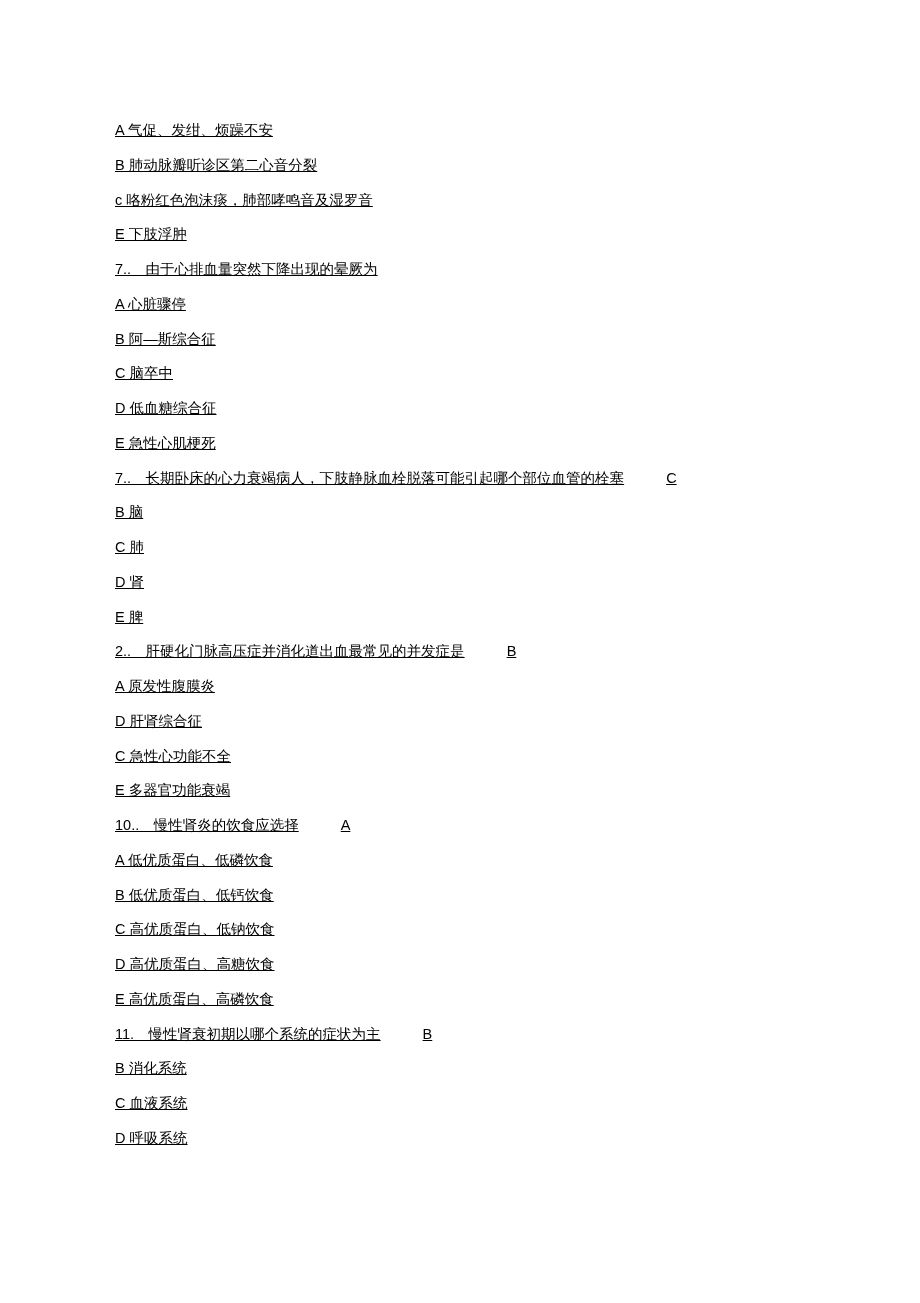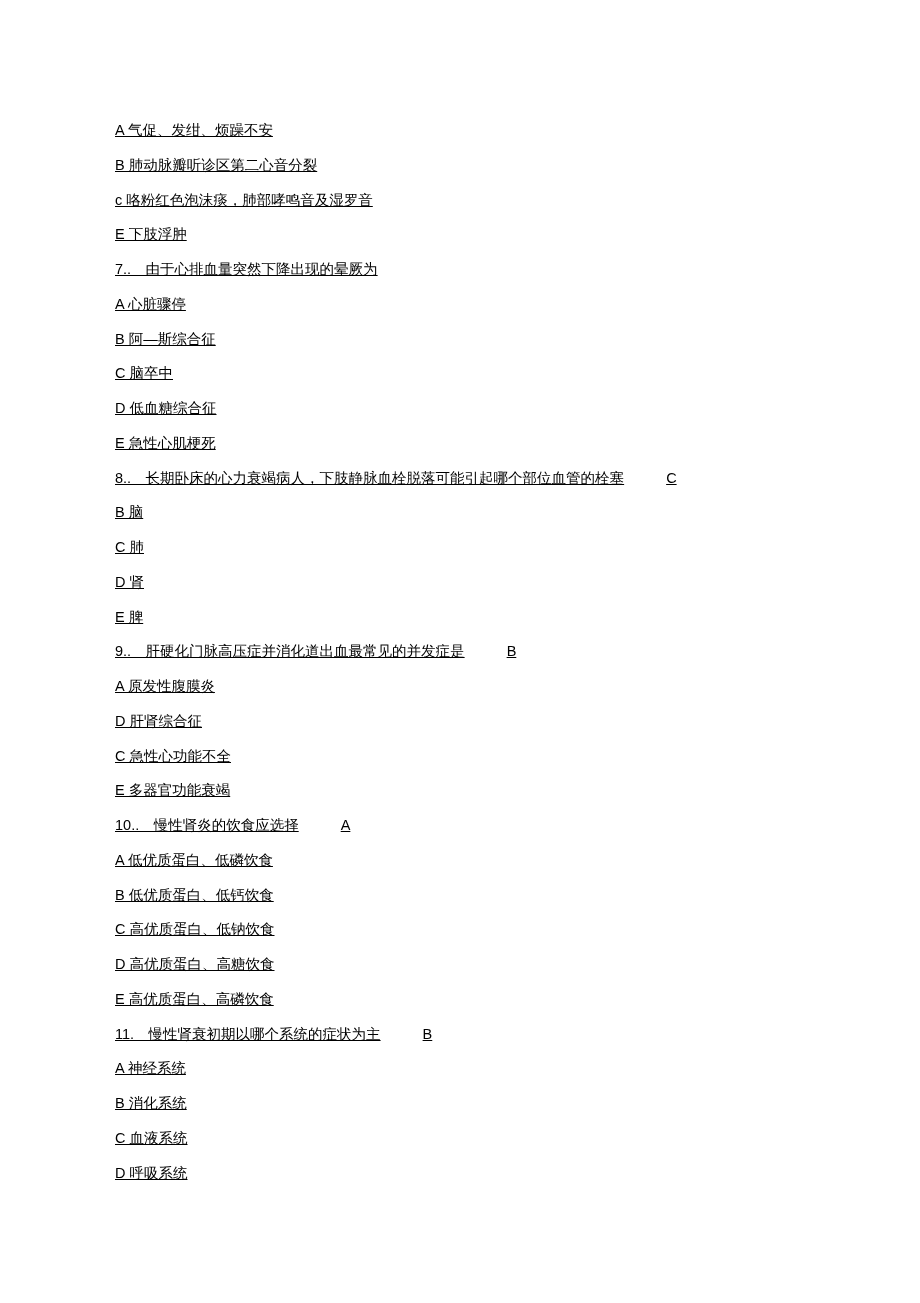--- a/index.html
+++ b/index.html
@@ -31,34 +31,33 @@
     <div class="line"><span>A 气促、发绀、烦躁不安</span></div>
     <div class="line"><span>B 肺动脉瓣听诊区第二心音分裂</span></div>
     <div class="line"><span>c 咯粉红色泡沫痰，肺部哮鸣音及湿罗音</span></div>
     <div class="line"><span>E 下肢浮肿</span></div>
     <div class="line"><span>7..　由于心排血量突然下降出现的晕厥为</span></div>
     <div class="line"><span>A 心脏骤停</span></div>
     <div class="line"><span>B 阿—斯综合征</span></div>
     <div class="line"><span>C 脑卒中</span></div>
     <div class="line"><span>D 低血糖综合征</span></div>
     <div class="line"><span>E 急性心肌梗死</span></div>
-    <div class="line"><span>8..　长期卧床的心力衰竭病人，下肢静脉血栓脱落可能引起哪个部位血管的栓塞</span><span class="q-ans">C</span></div>
+    <div class="line"><span>7..　长期卧床的心力衰竭病人，下肢静脉血栓脱落可能引起哪个部位血管的栓塞</span><span class="q-ans">C</span></div>
     <div class="line"><span>B 脑</span></div>
     <div class="line"><span>C 肺</span></div>
     <div class="line"><span>D 肾</span></div>
     <div class="line"><span>E 脾</span></div>
-    <div class="line"><span>9..　肝硬化门脉高压症并消化道出血最常见的并发症是</span><span class="q-ans">B</span></div>
+    <div class="line"><span>2..　肝硬化门脉高压症并消化道出血最常见的并发症是</span><span class="q-ans">B</span></div>
     <div class="line"><span>A 原发性腹膜炎</span></div>
     <div class="line"><span>D 肝肾综合征</span></div>
     <div class="line"><span>C 急性心功能不全</span></div>
     <div class="line"><span>E 多器官功能衰竭</span></div>
     <div class="line"><span>10..　慢性肾炎的饮食应选择</span><span class="q-ans">A</span></div>
     <div class="line"><span>A 低优质蛋白、低磷饮食</span></div>
     <div class="line"><span>B 低优质蛋白、低钙饮食</span></div>
     <div class="line"><span>C 高优质蛋白、低钠饮食</span></div>
     <div class="line"><span>D 高优质蛋白、高糖饮食</span></div>
     <div class="line"><span>E 高优质蛋白、高磷饮食</span></div>
     <div class="line"><span>11.　慢性肾衰初期以哪个系统的症状为主</span><span class="q-ans">B</span></div>
-    <div class="line"><span>A 神经系统</span></div>
     <div class="line"><span>B 消化系统</span></div>
     <div class="line"><span>C 血液系统</span></div>
     <div class="line"><span>D 呼吸系统</span></div>
   </div>
 
 </body></html>

